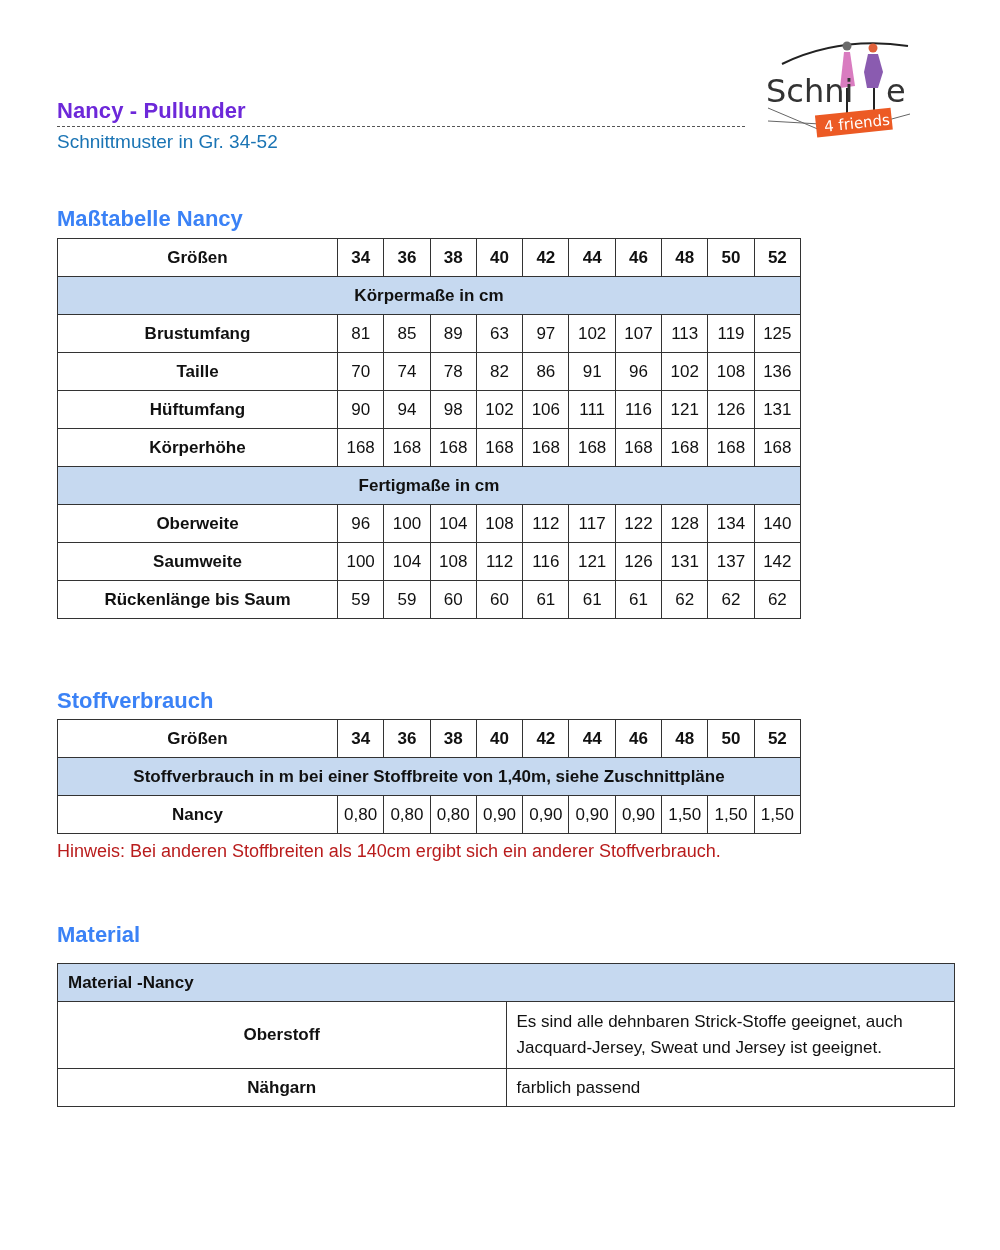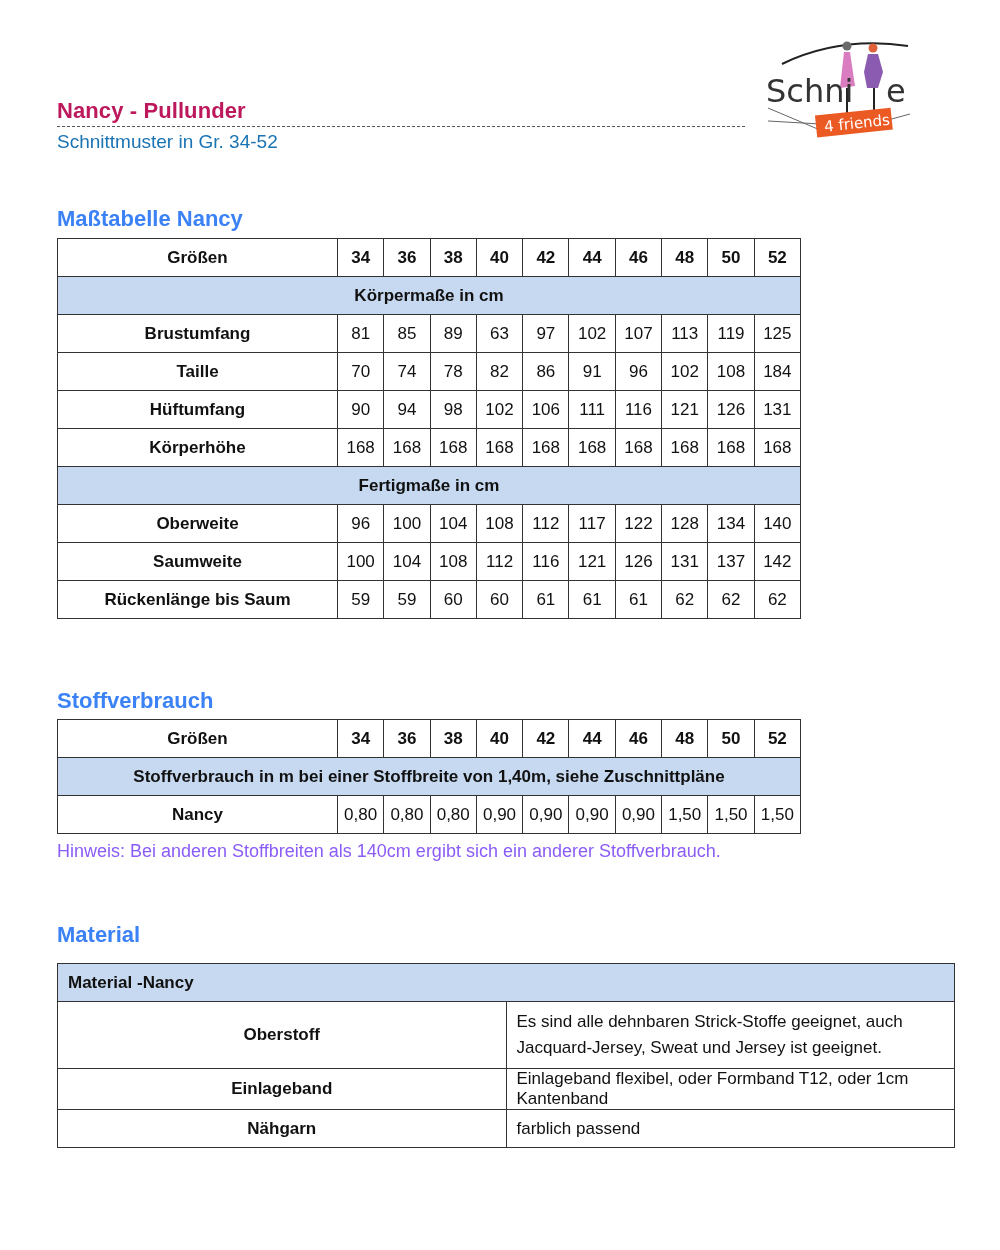--- a/index.html
+++ b/index.html
@@ -2,21 +2,21 @@
 <html><head>
   <meta charset="utf-8">
   <style>
     html, body { margin: 0; padding: 0; background: #ffffff; }
     body {
       width: 1000px; height: 1250px; position: relative; overflow: hidden;
       font-family: "Liberation Sans", "DejaVu Sans", sans-serif; color: #111;
     }
     .header { position: absolute; left: 57px; top: 96px; width: 690px; }
     .doc-title {
-      color: #be185d; font-weight: bold; font-size: 22px; line-height: 30px;
+      color: #6d28d9; font-weight: bold; font-size: 22px; line-height: 30px;
       letter-spacing: 0.1px;
     }
     .doc-divider { border-top: 1.5px dashed #555; margin-top: 0px; width: 688px; }
     .doc-subtitle { color: #1a74b4; font-size: 19px; line-height: 28px; margin-top: 1px; }
 
     .logo { position: absolute; left: 760px; top: 34px; width: 160px; height: 110px; text-align: right; }
 
     .section-title {
       position: absolute; left: 57px; font-weight: bold; font-size: 22px; color: #3b82f6;
     }
@@ -25,21 +25,21 @@
       table-layout: fixed; font-size: 17px;
     }
     table.grid td {
       border: 1.5px solid #333; text-align: center; height: 37px; padding: 0;
       vertical-align: middle;
     }
     table.grid td.lbl { font-weight: bold; width: 279px; }
     table.grid tr.head td { font-weight: bold; }
     table.grid tr.band td { background: #c6d9f0; font-weight: bold; }
 
-    .note { position: absolute; left: 57px; top: 841px; font-size: 18px; color: #8b5cf6; }
+    .note { position: absolute; left: 57px; top: 841px; font-size: 18px; color: #b91c1c; }
 
     table.mat {
       position: absolute; left: 57px; top: 963px; width: 898px; border-collapse: collapse;
       table-layout: fixed; font-size: 17px; padding-left: 16px;
     }
     table.mat td { border: 1.5px solid #333; padding: 0 10px; vertical-align: middle; }
     table.mat tr.band td { background: #c6d9f0; font-weight: bold; height: 37px; }
     table.mat td.mlbl { font-weight: bold; width: 186px; text-align: center; }
     table.mat tr.r-tall td { height: 66px; line-height: 26px; }
     table.mat tr.r td { height: 37px; }
@@ -116,21 +116,21 @@
         <td class="lbl">Taille</td>
         <td>70</td>
         <td>74</td>
         <td>78</td>
         <td>82</td>
         <td>86</td>
         <td>91</td>
         <td>96</td>
         <td>102</td>
         <td>108</td>
-        <td>184</td>
+        <td>136</td>
       </tr>
       <tr>
         <td class="lbl">Hüftumfang</td>
         <td>90</td>
         <td>94</td>
         <td>98</td>
         <td>102</td>
         <td>106</td>
         <td>111</td>
         <td>116</td>
@@ -236,21 +236,17 @@
 <table class="mat">
   <tbody id="material-tbody">
       <tr class="band">
         <td colspan="2">Material -Nancy</td>
       </tr>
       <tr class="r-tall">
         <td class="mlbl">Oberstoff</td>
         <td>Es sind alle dehnbaren Strick-Stoffe geeignet, auch Jacquard-Jersey, Sweat und Jersey ist geeignet.</td>
       </tr>
       <tr class="r">
-        <td class="mlbl">Einlageband</td>
-        <td>Einlageband flexibel, oder Formband T12, oder 1cm Kantenband</td>
-      </tr>
-      <tr class="r">
         <td class="mlbl">Nähgarn</td>
         <td>farblich passend</td>
       </tr>
     </tbody>
 </table>
 
 </body></html>

